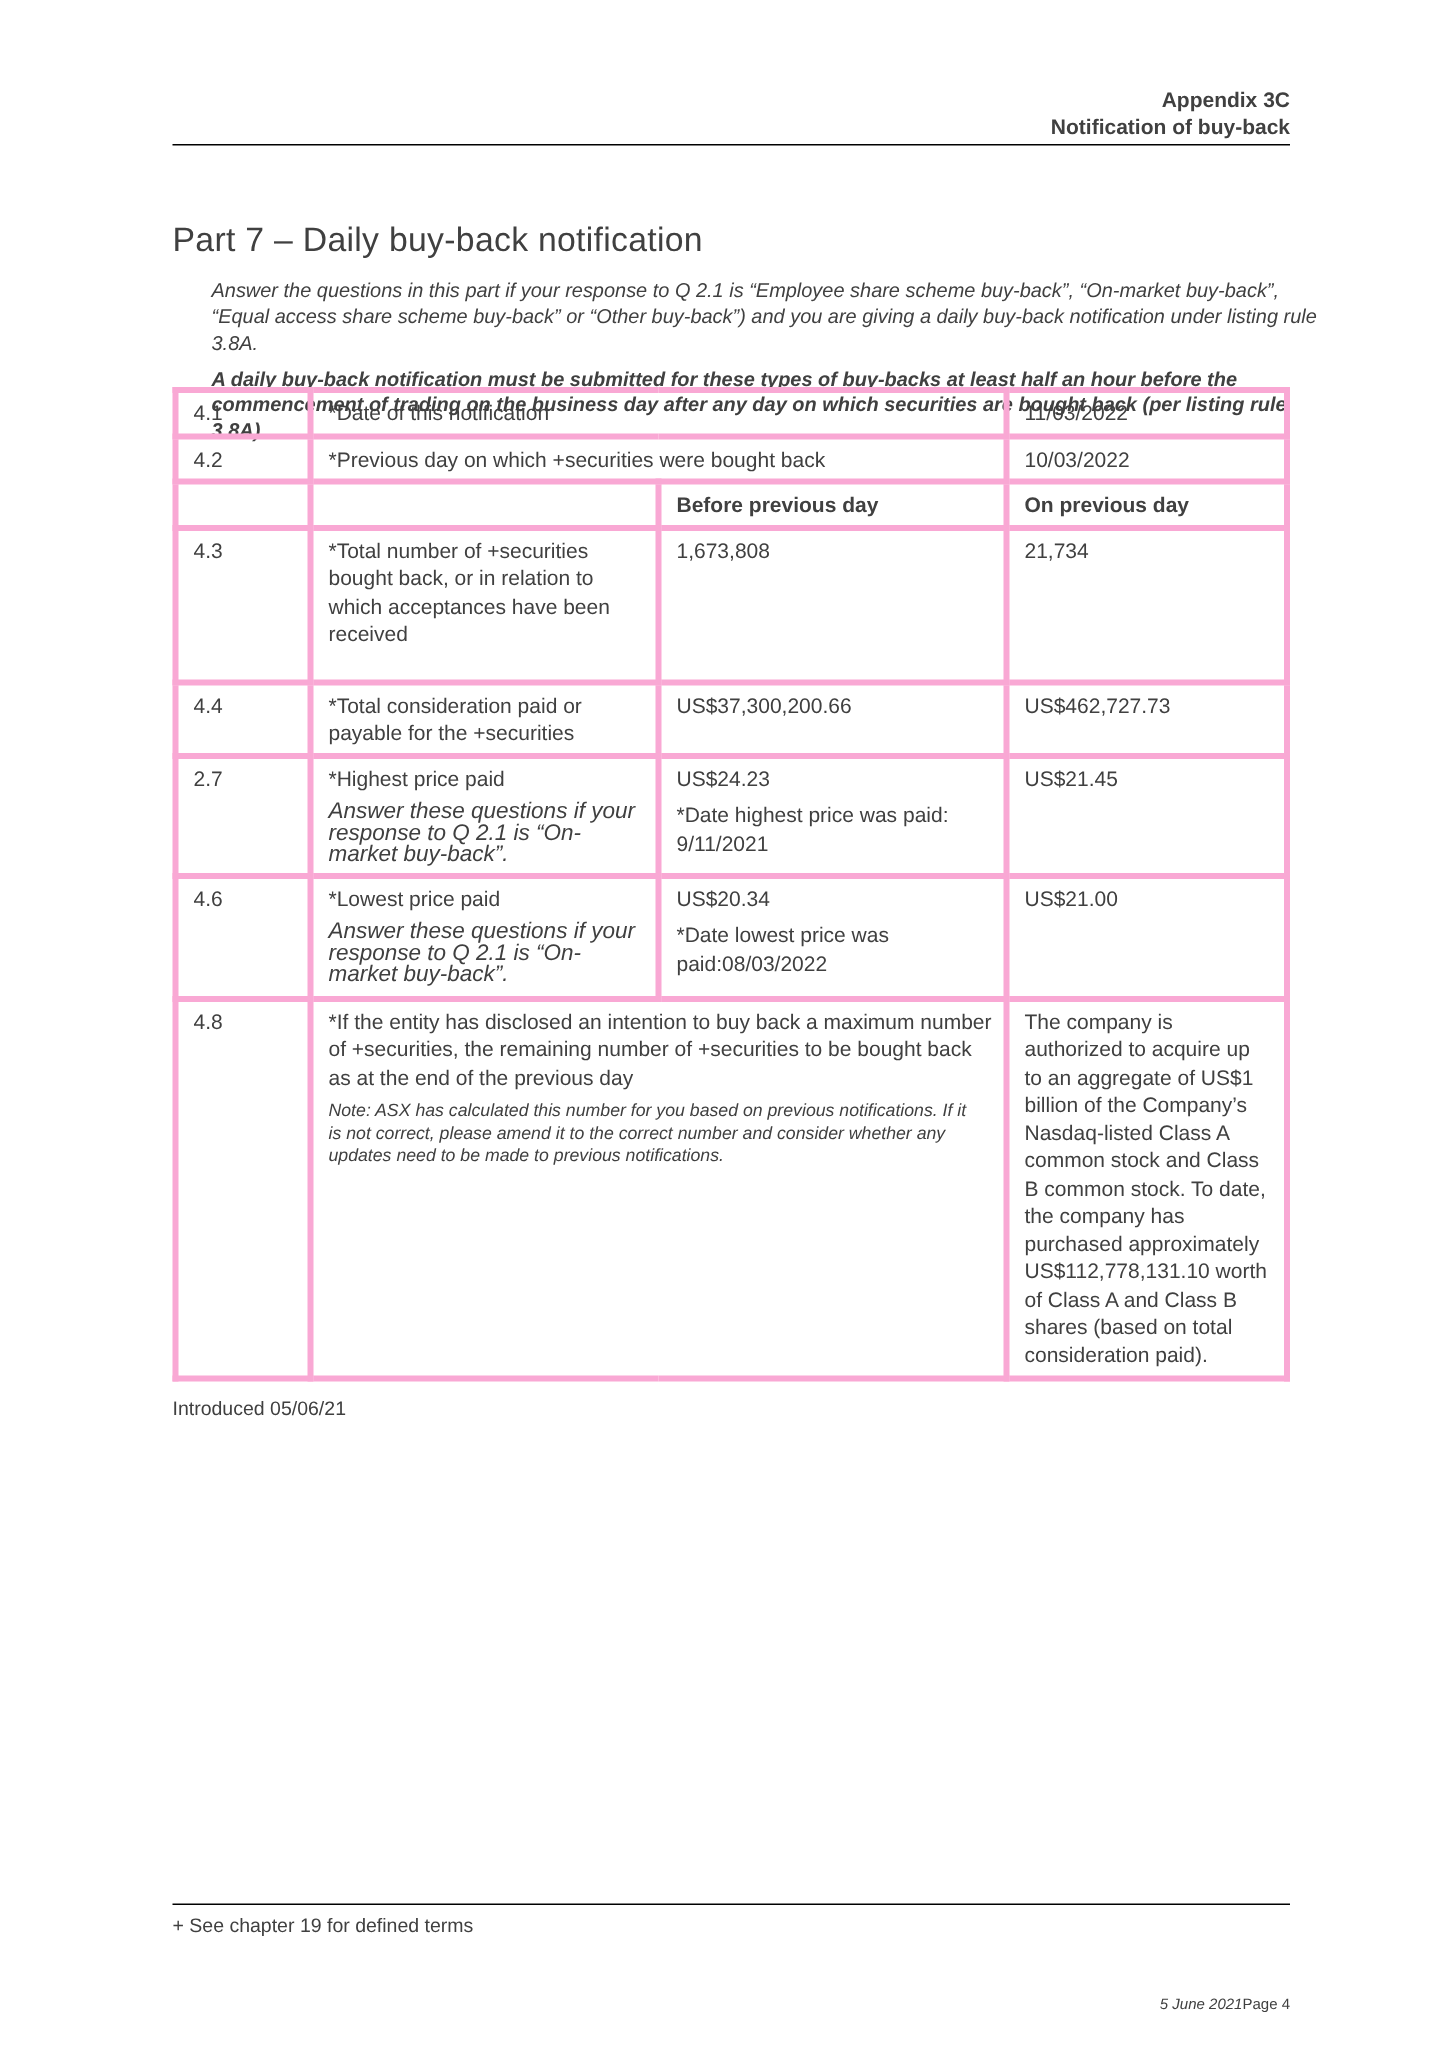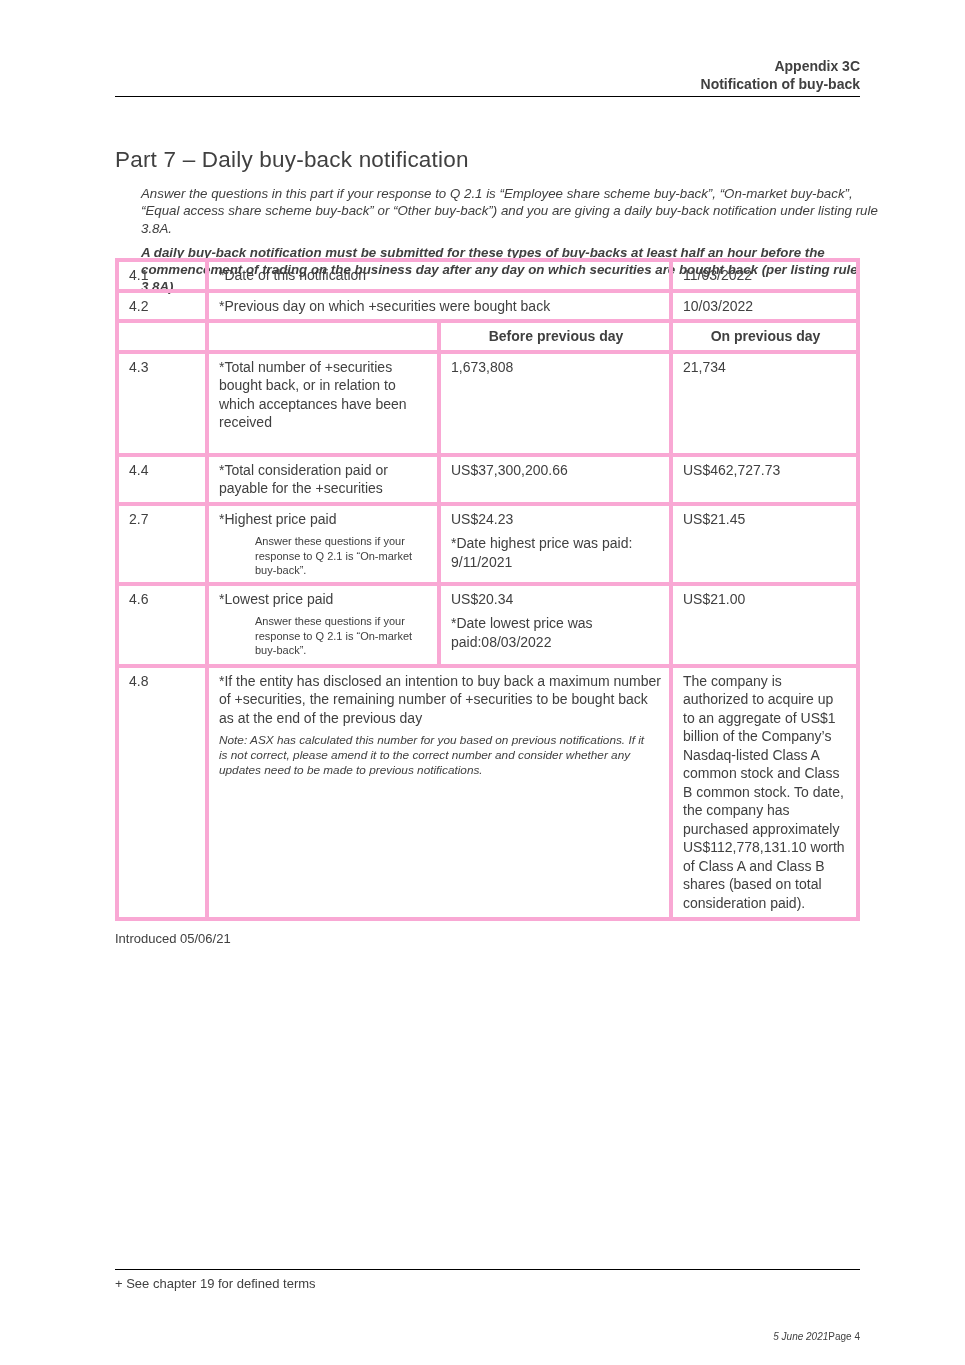--- a/index.html
+++ b/index.html
@@ -63,26 +63,26 @@
     border: 4px solid #f9a8d4;
     vertical-align: top;
     padding: 4px 8px 4px 10px;
     font-size: 14px;
     line-height: 18.5px;
   }
   td.num-col { width: 90px; }
   td.label-col { width: 213px; }
   td.before-col { width: 219px; }
   td.on-col { width: 187px; }
-  td.col-head { font-weight: bold; text-align: center; }
+  td.col-head { font-weight: bold; }
   .cell-note {
     margin-top: 6px;
-    font-size: 11px;
+    font-style: italic;
+    font-size: 15px;
     line-height: 14.5px;
-    margin-left: 36px;
   }
   .cell-note-wide {
     margin-top: 6px;
     font-style: italic;
     font-size: 11.8px;
     line-height: 15.2px;
     padding-right: 8px;
   }
   .cell-para + .cell-para { margin-top: 6px; }
   .introduced {

